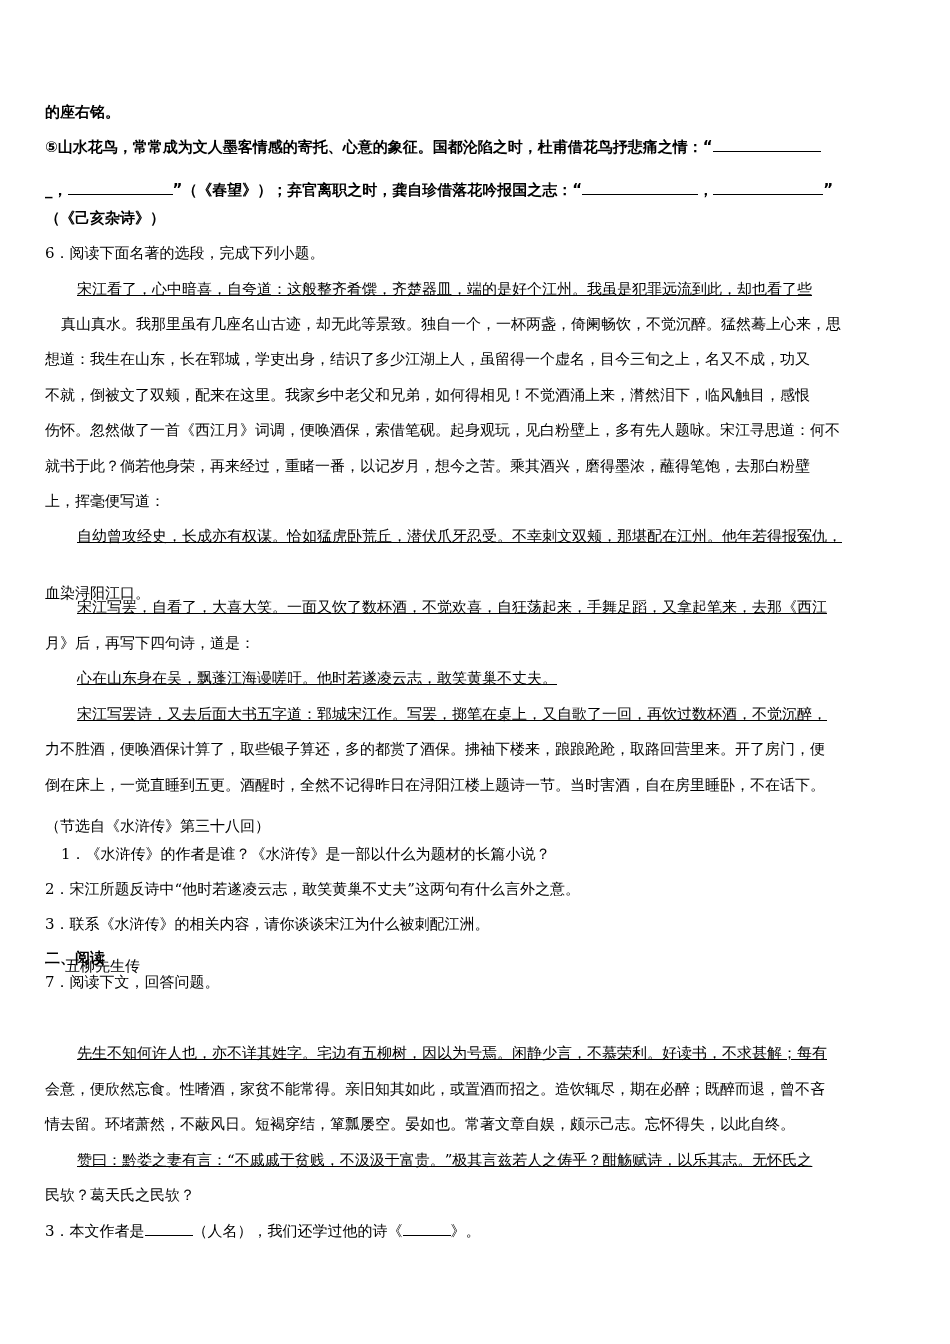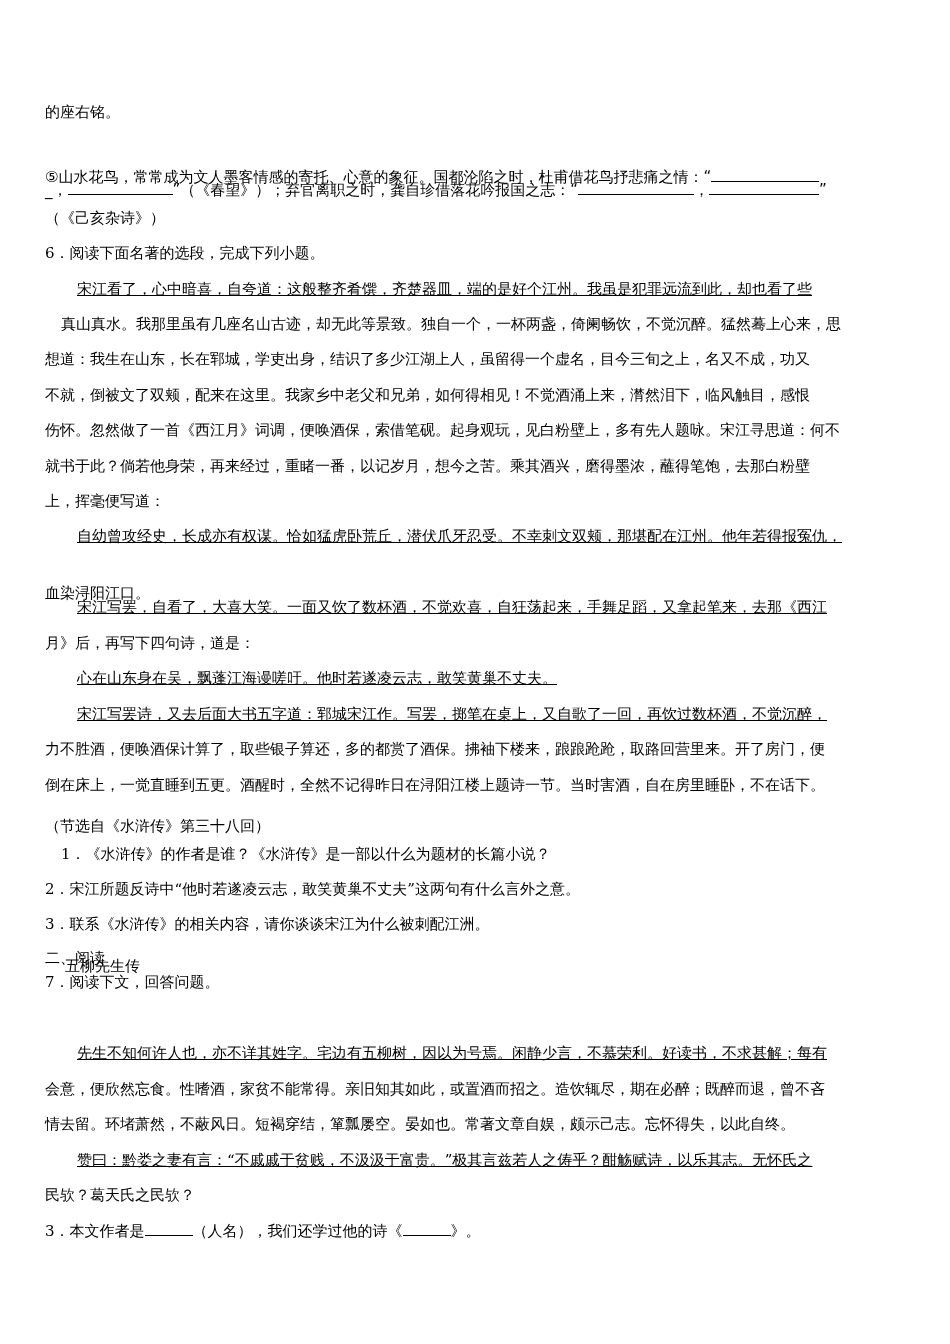--- a/index.html
+++ b/index.html
@@ -1,31 +1,31 @@
 <!DOCTYPE html>
 <html><head>
 <meta charset="utf-8">
 <style>
   html, body { margin: 0; padding: 0; background: #ffffff; }
   body { width: 950px; height: 1344px; position: relative; overflow: hidden;
          font-family: "DejaVu Serif", "Liberation Serif", serif; color: #000; }
   .page { position: absolute; left: 45px; top: 0; width: 862px; }
   .line { position: absolute; left: 0; white-space: nowrap; font-size: 15px; line-height: 20px; }
-  .bold { font-weight: normal; font-family: "DejaVu Sans", "Liberation Sans", sans-serif; }
+  .bold { font-weight: bold; font-family: "DejaVu Sans", "Liberation Sans", sans-serif; }
   .indent { padding-left: 32px; text-decoration: underline; }
   .blank { display: inline-block; border-bottom: 1px solid #000; height: 14px; vertical-align: baseline; }
 </style>
 </head>
 <body>
 
 <div class="page">
 
   <div class="line bold" style="top:102px;">的座右铭。</div>
 
-  <div class="line bold" style="top:137px;margin-top:30px;">
+  <div class="line bold" style="top:137px;">
     <span>⑤</span><span>山水花鸟，常常成为文人墨客情感的寄托、心意的象征。国都沦陷之时，杜甫借花鸟抒悲痛之情：“</span><span class="blank" style="width:108px;"></span>
   </div>
 
   <div class="line bold" style="top:180px;">
     <span>_，</span><span class="blank" style="width:105px;"></span><span>”（《春望》）；弃官离职之时，龚自珍借落花吟报国之志：“</span><span class="blank" style="width:116px;"></span><span>，</span><span class="blank" style="width:110px;"></span><span>”</span>
   </div>
 
   <div class="line bold" style="top:208px;">（《己亥杂诗》）</div>
 
   <div class="line" style="top:243px;">6．阅读下面名著的选段，完成下列小题。</div>

